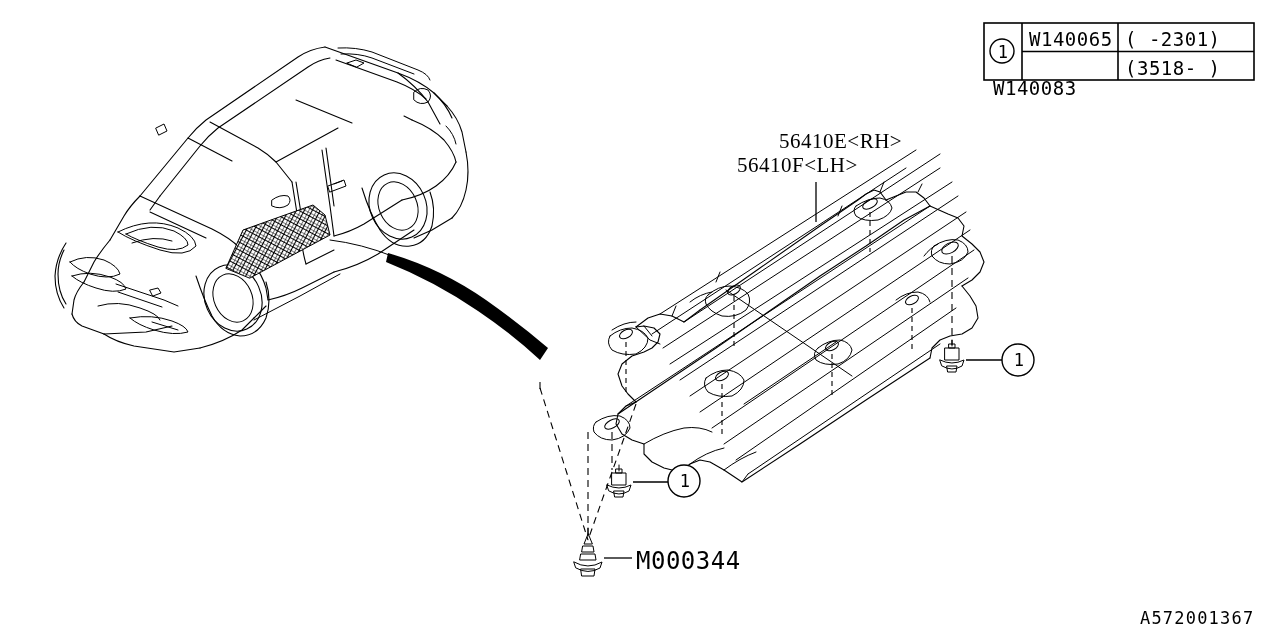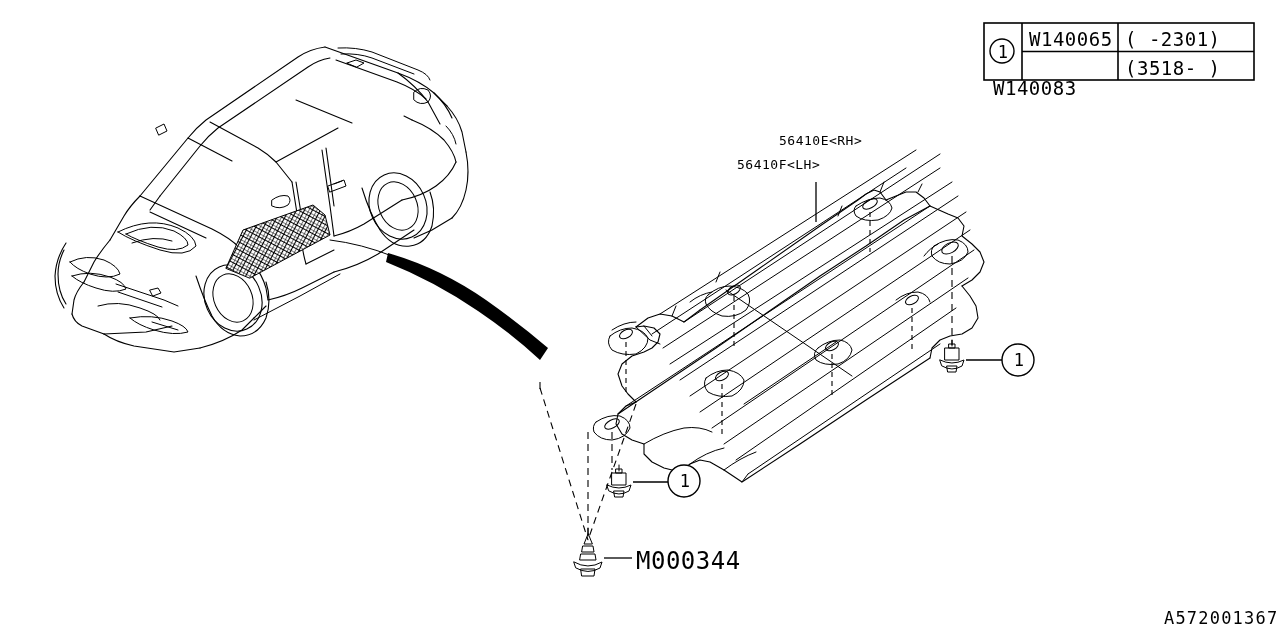--- a/index.html
+++ b/index.html
@@ -84,22 +84,23 @@
 
   
   .txt {
     position: absolute;
     white-space: pre;
     font-family: "DejaVu Sans Mono", "Liberation Mono", monospace;
     color: #000000;
     letter-spacing: 0.5px;
   }
   .part-label {
-    font-size: 13px;
+    font-size: 21px;
     line-height: 24px;
+    font-family: Liberation Serif, serif;
   }
   .clip-label {
     font-size: 24px;
   }
   .tbl-txt {
     font-size: 19px;
   }
   .callout-num {
     font-size: 17px;
     text-align: center;
@@ -400,15 +401,15 @@
   <div class="txt callout-num" style="left:994px; top:42px; width:18px;">1</div>
 
   <div class="txt tbl-txt" style="left:1029px; top:28px;">W140065</div>
 
   <div class="txt tbl-txt" style="left:1125px; top:28px;">( -2301)</div>
 
   <div class="txt tbl-txt" style="left:993px; top:57px;margin-top:20px;">W140083</div>
 
   <div class="txt tbl-txt" style="left:1125px; top:57px;">(3518- )</div>
 
-  <div class="txt diagram-id" style="left:1164px; top:608px;">A572001367</div>
+  <div class="txt diagram-id" style="left:1140px; top:608px;">A572001367</div>
 
 </div>
 
 </body></html>

